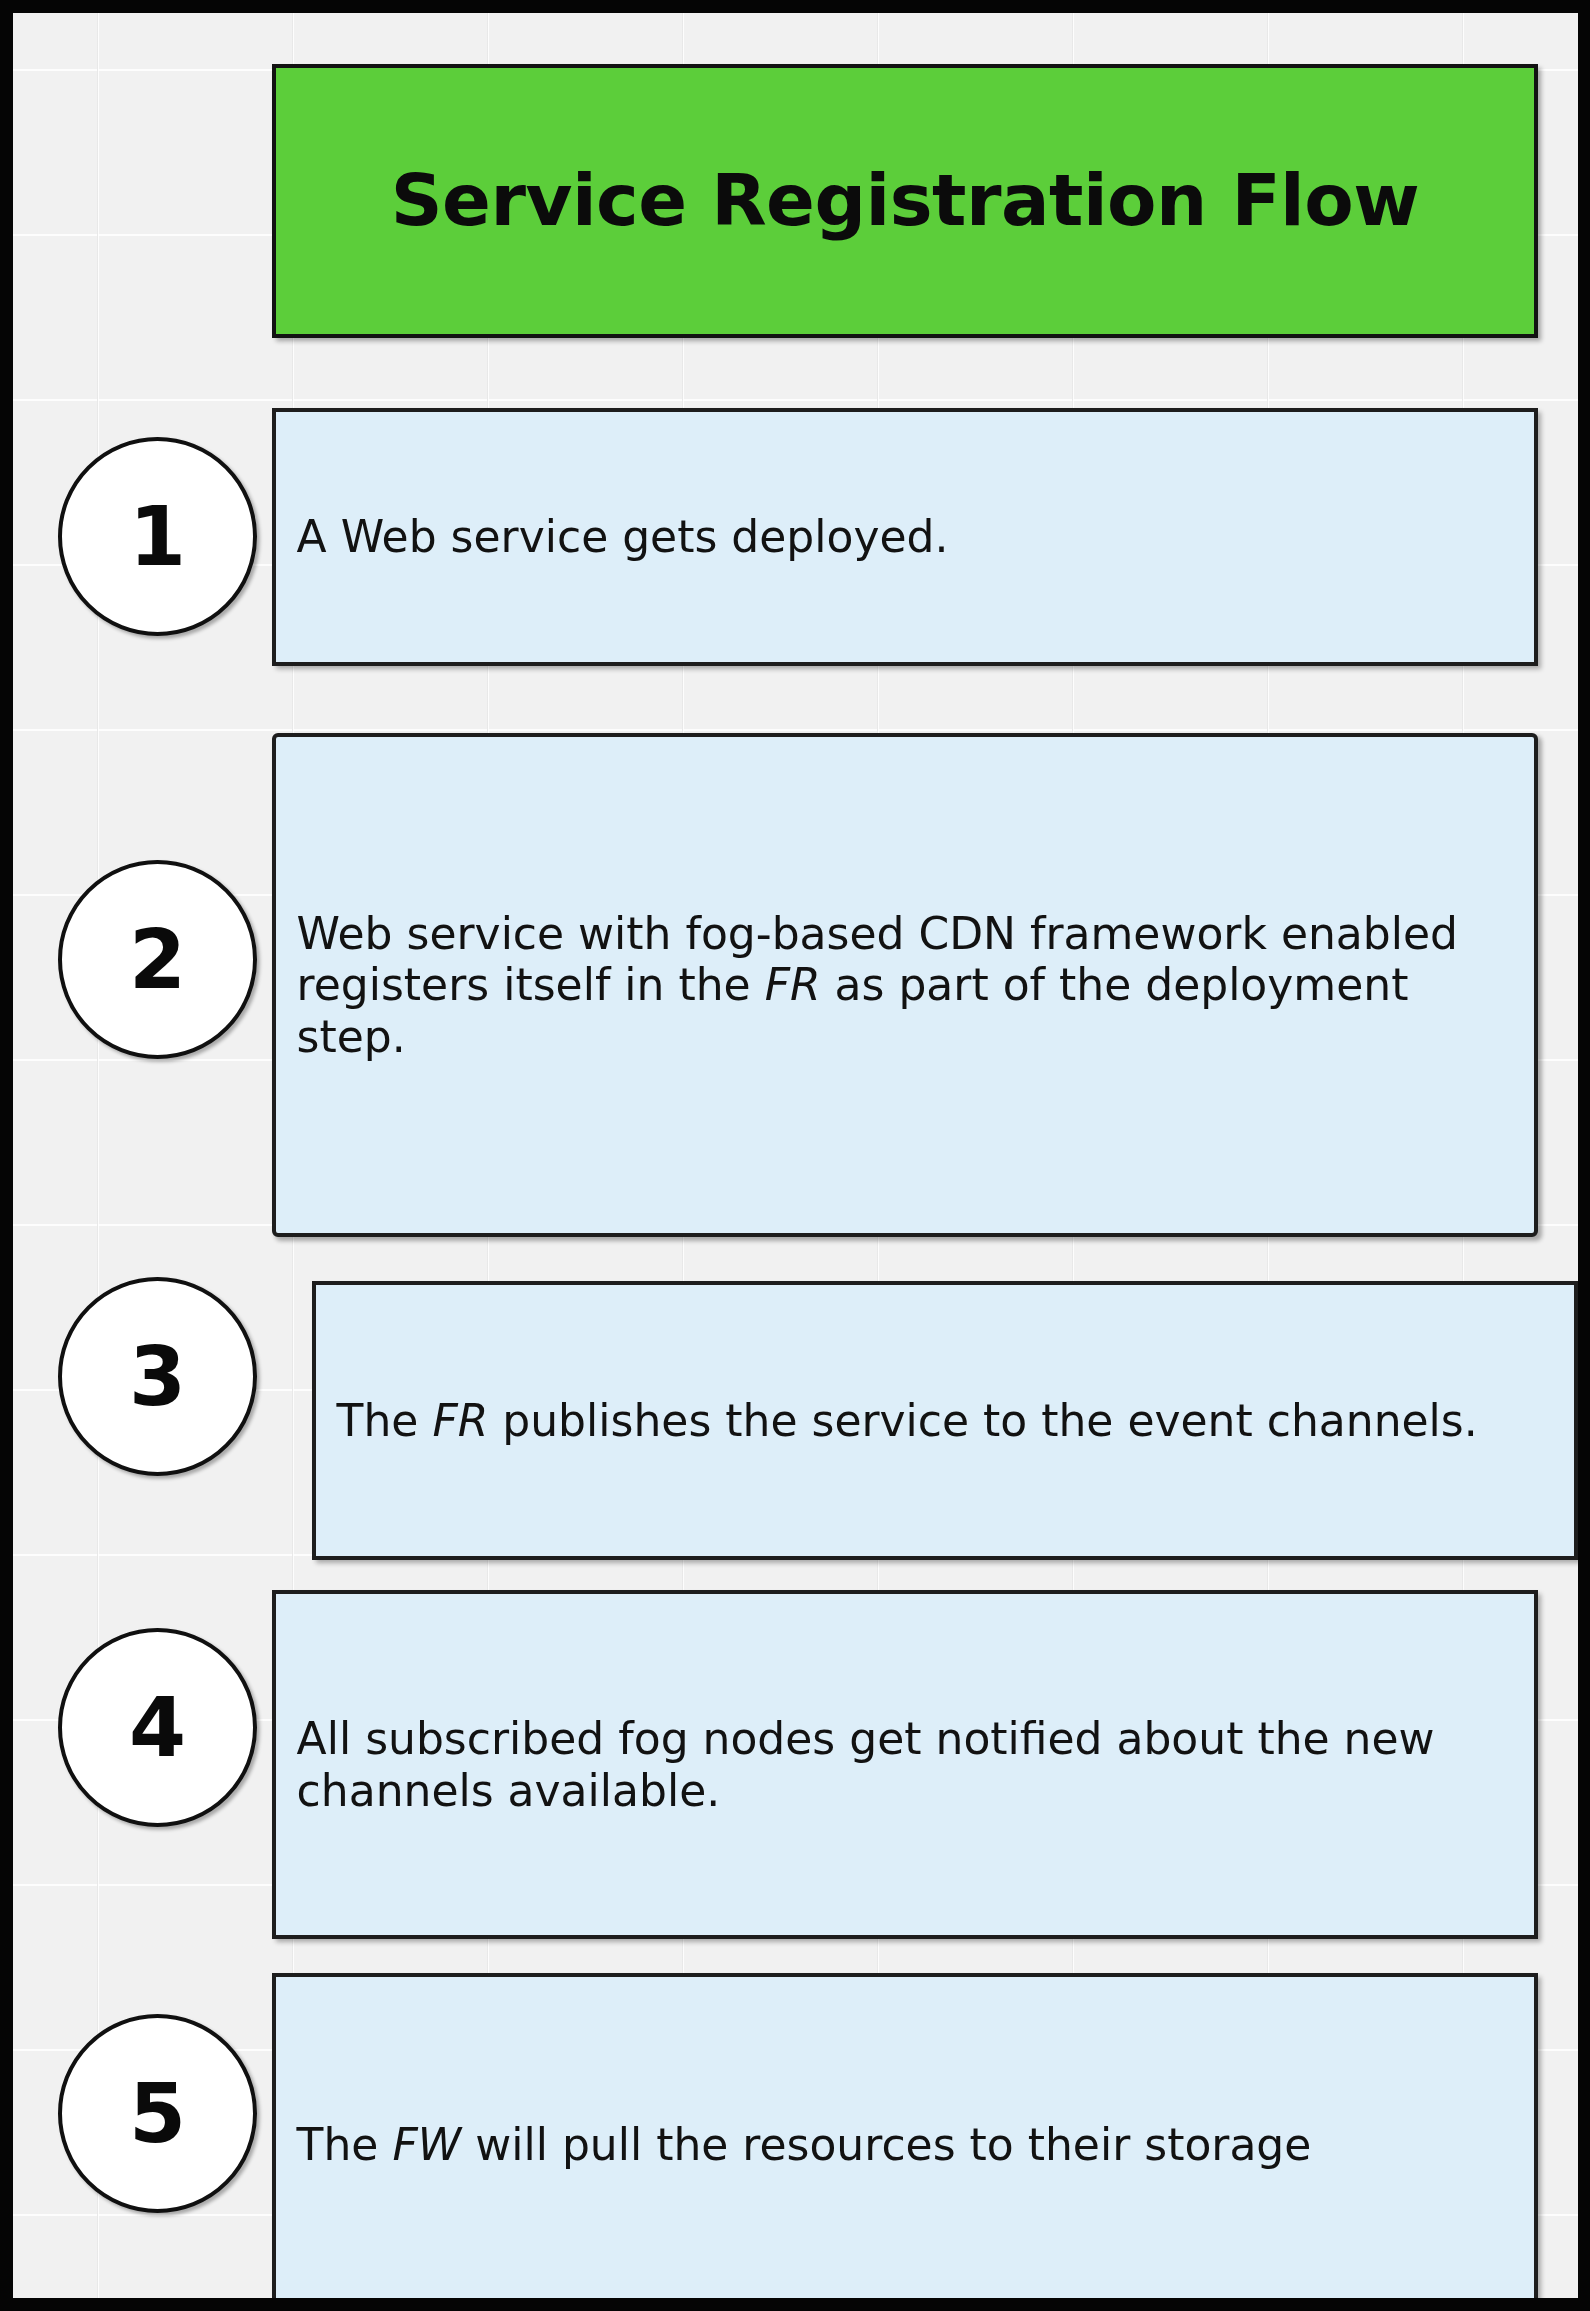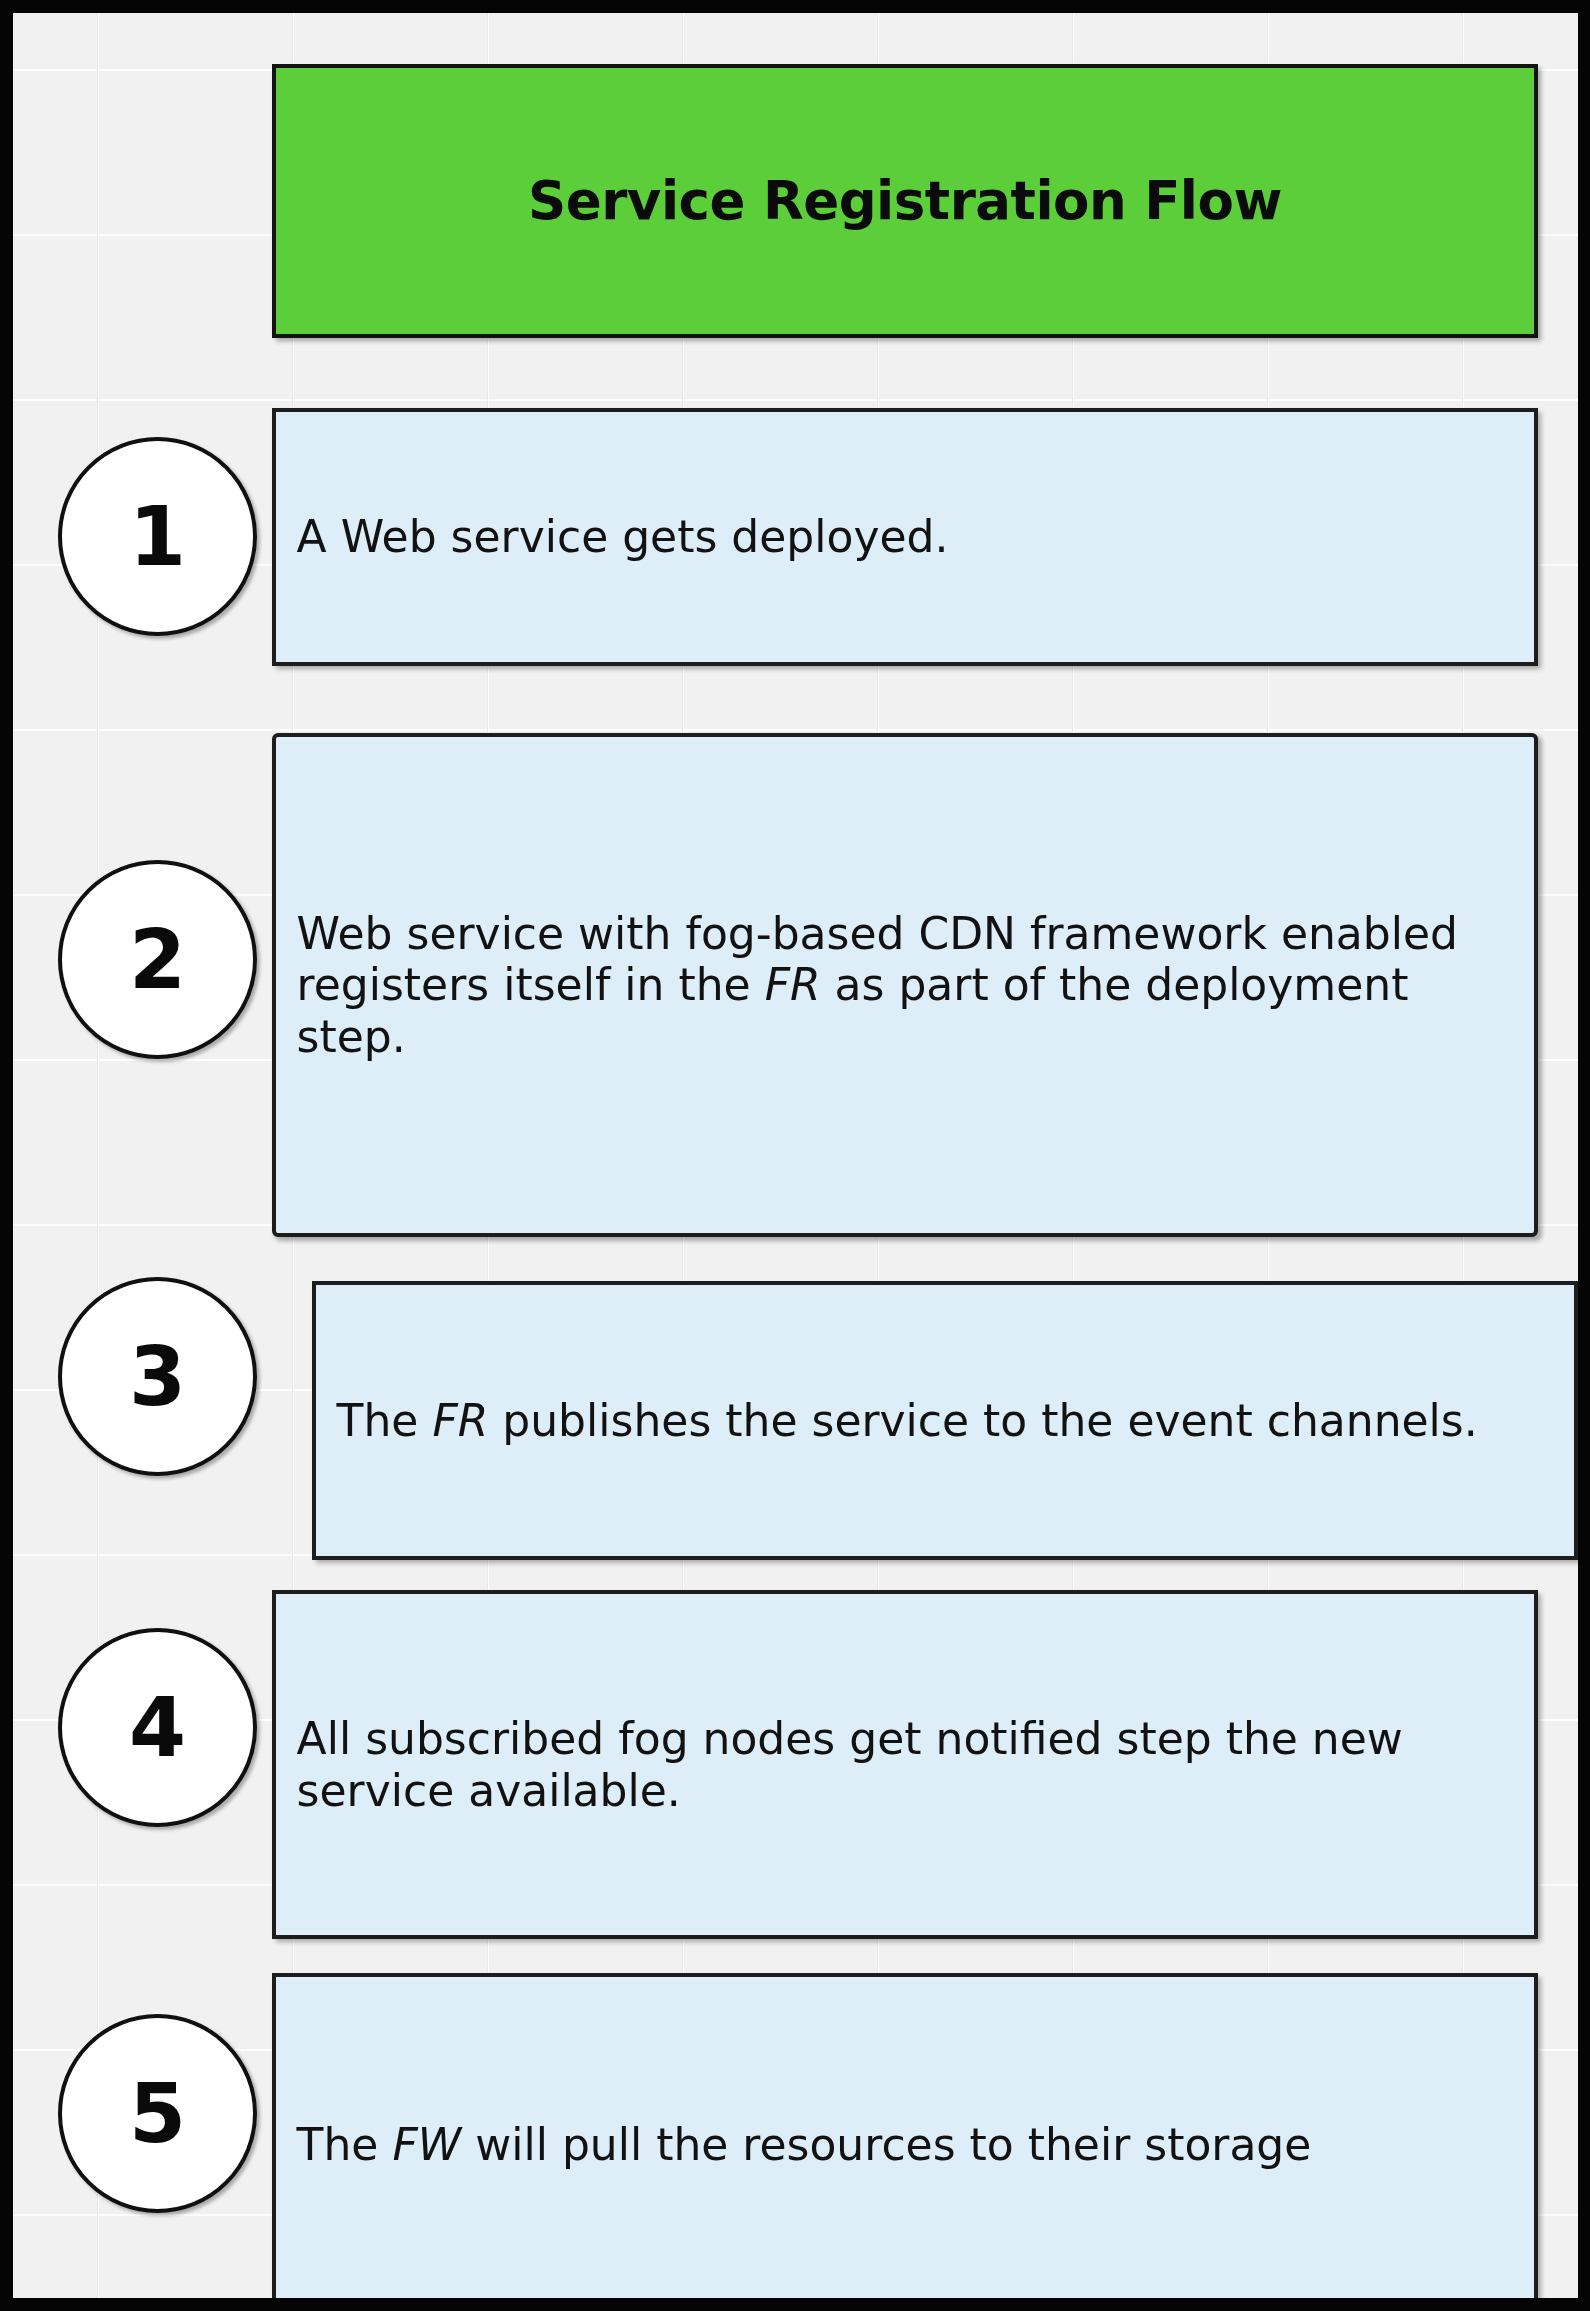--- a/index.html
+++ b/index.html
@@ -70,21 +70,21 @@
     box-sizing: border-box;
     box-shadow: 3.7px 3.7px 4.7px rgba(0,0,0,0.33);
     display: flex;
     align-items: center;
     justify-content: center;
     z-index: 10;
   }
   .header-title {
     font-family: "DejaVu Sans", sans-serif;
     font-weight: bold;
-    font-size: 53px;
+    font-size: 72px;
     color: #0b0b0b;
     letter-spacing: -0.5px;
     text-align: right;
     line-height: 1.05;
     white-space: nowrap;
   }
 
   
   .step {
     position: absolute;
@@ -192,21 +192,21 @@
     <div class="step-box">
       <div class="step-text">The <em>FR</em> publishes the service to the event channels.</div>
     </div>
   </div>
 
   <div class="step" id="step-4">
     <div class="step-circle">
       <span class="step-number">4</span>
     </div>
     <div class="step-box">
-      <div class="step-text">All subscribed fog nodes get notified step the new service available.</div>
+      <div class="step-text">All subscribed fog nodes get notified about the new channels available.</div>
     </div>
   </div>
 
   <div class="step" id="step-5">
     <div class="step-circle">
       <span class="step-number">5</span>
     </div>
     <div class="step-box">
       <div class="step-text">The <em>FW</em> will pull the resources to their storage</div>
     </div>

